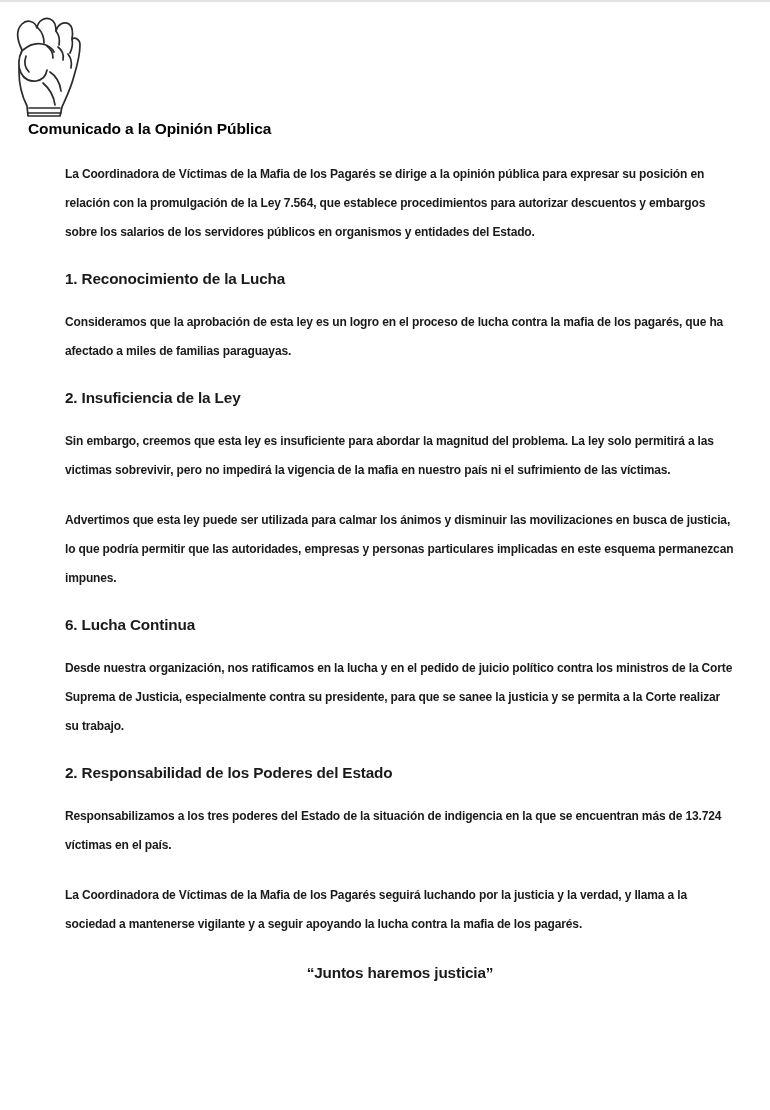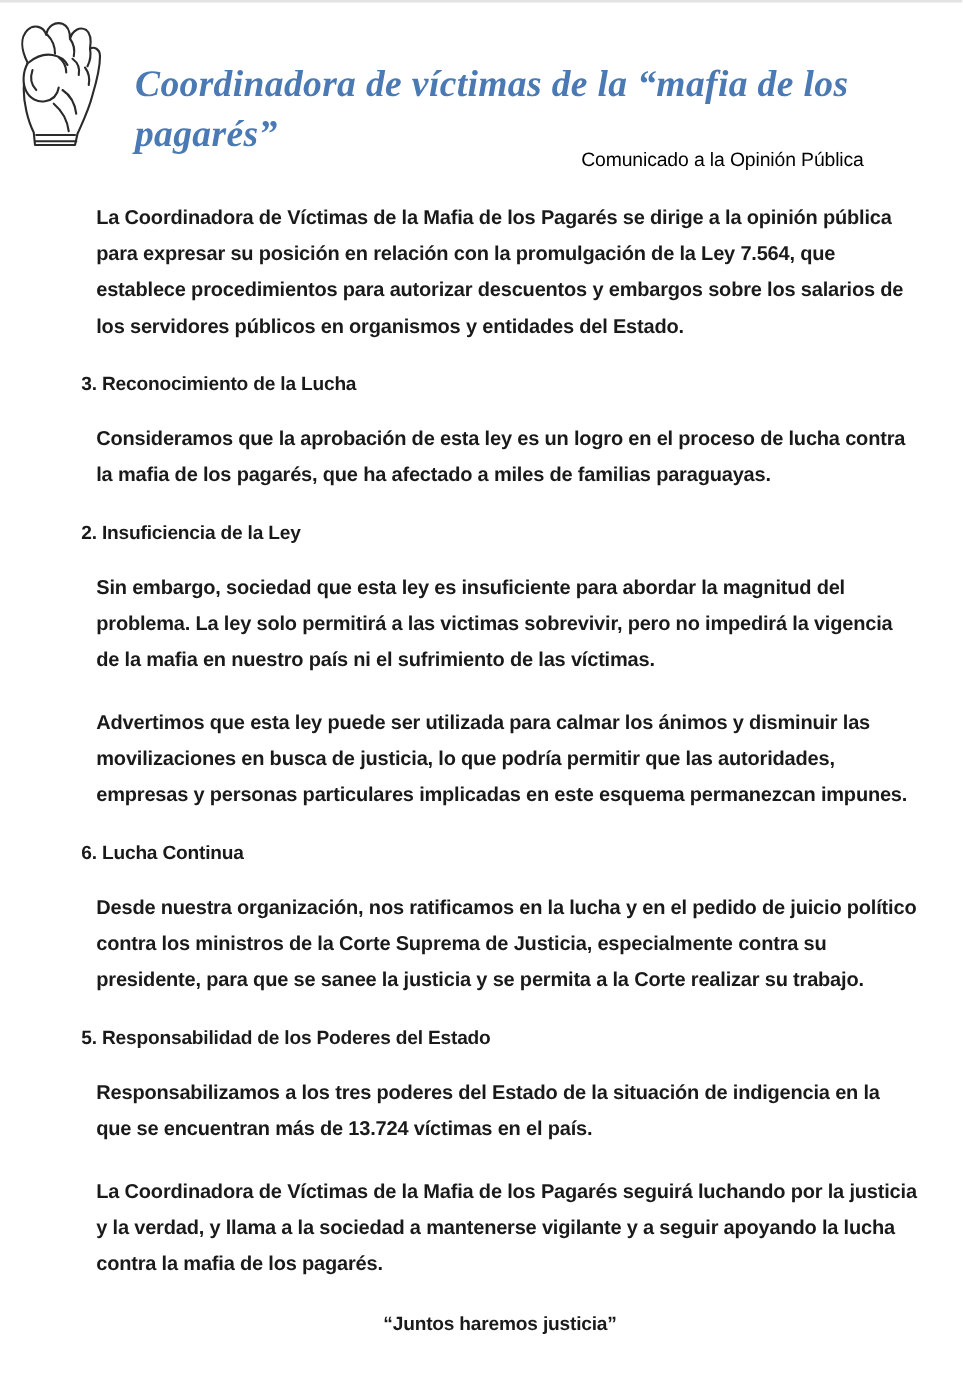--- a/index.html
+++ b/index.html
@@ -50,31 +50,31 @@
     text-indent: 0;
   }
   
   #content {
     position: absolute;
     left: 0;
     top: 118px;
     width: 770px;
   }
   .doc-heading-center {
-    text-align: right;
-    font-weight: 400;
+    text-align: left;
+    font-weight: 700;
     font-size: 15.5px;
-    padding: 0 79px;
+    padding: 0 28px;
     margin: 0 0 22px 0;
     letter-spacing: -0.1px;
   }
   .para {
-    margin: 0 0 21px 12px;
+    margin: 0 0 21px 0;
     padding: 0 35px 0 65px;
-    font-size: 16px;
+    font-size: 12px;
     font-weight: 700;
     line-height: 29px;
     letter-spacing: -0.15px;
     text-align: left;
     color: #1a1a1a;
   }
   .section-title {
     margin: 0 0 18px 0;
     padding: 0 35px 0 65px;
     font-size: 15.3px;
@@ -142,41 +142,40 @@
 
           <path d="M48 62 C54 66 58 73 59 81"></path>
           <path d="M41 73 C48 79 52 87 53 95"></path>
 
           <path d="M27 98 L58 98"></path>
           <path d="M26 103 L59 103"></path>
         </g>
       </svg>
     </span>
 
-    <div id="org-title">Coordinadora de víctimas de la “mafia de los pagarés”</div>
   </div>
 
   <div id="content">
 
     <p class="doc-heading-center">Comunicado a la Opinión Pública</p>
 
     <p class="para">La Coordinadora de Víctimas de la Mafia de los Pagarés se dirige a la opinión pública para expresar su posición en relación con la promulgación de la Ley 7.564, que establece procedimientos para autorizar descuentos y embargos sobre los salarios de los servidores públicos en organismos y entidades del Estado.</p>
 
-    <p class="section-title">3. Reconocimiento de la Lucha</p>
+    <p class="section-title">1. Reconocimiento de la Lucha</p>
     <p class="para">Consideramos que la aprobación de esta ley es un logro en el proceso de lucha contra la mafia de los pagarés, que ha afectado a miles de familias paraguayas.</p>
 
     <p class="section-title">2. Insuficiencia de la Ley</p>
-    <p class="para">Sin embargo, sociedad que esta ley es insuficiente para abordar la magnitud del problema. La ley solo permitirá a las victimas sobrevivir, pero no impedirá la vigencia de la mafia en nuestro país ni el sufrimiento de las víctimas.</p>
+    <p class="para">Sin embargo, creemos que esta ley es insuficiente para abordar la magnitud del problema. La ley solo permitirá a las victimas sobrevivir, pero no impedirá la vigencia de la mafia en nuestro país ni el sufrimiento de las víctimas.</p>
 
     <p class="para">Advertimos que esta ley puede ser utilizada para calmar los ánimos y disminuir las movilizaciones en busca de justicia, lo que podría permitir que las autoridades, empresas y personas particulares implicadas en este esquema permanezcan impunes.</p>
 
     <p class="section-title">6. Lucha Continua</p>
     <p class="para">Desde nuestra organización, nos ratificamos en la lucha y en el pedido de juicio político contra los ministros de la Corte Suprema de Justicia, especialmente contra su presidente, para que se sanee la justicia y se permita a la Corte realizar su trabajo.</p>
 
-    <p class="section-title">5. Responsabilidad de los Poderes del Estado</p>
+    <p class="section-title">2. Responsabilidad de los Poderes del Estado</p>
     <p class="para">Responsabilizamos a los tres poderes del Estado de la situación de indigencia en la que se encuentran más de 13.724 víctimas en el país.</p>
 
     <p class="para">La Coordinadora de Víctimas de la Mafia de los Pagarés seguirá luchando por la justicia y la verdad, y llama a la sociedad a mantenerse vigilante y a seguir apoyando la lucha contra la mafia de los pagarés.</p>
 
     <p class="slogan">“Juntos haremos justicia”</p>
 
   </div>
 </div>
 
 </body></html>

